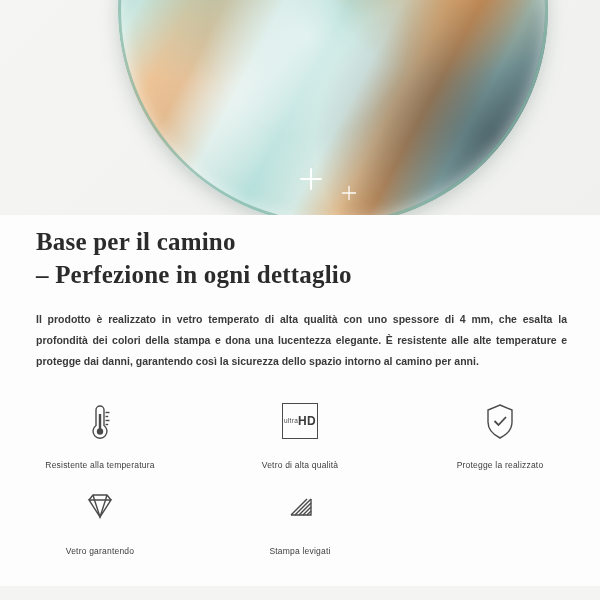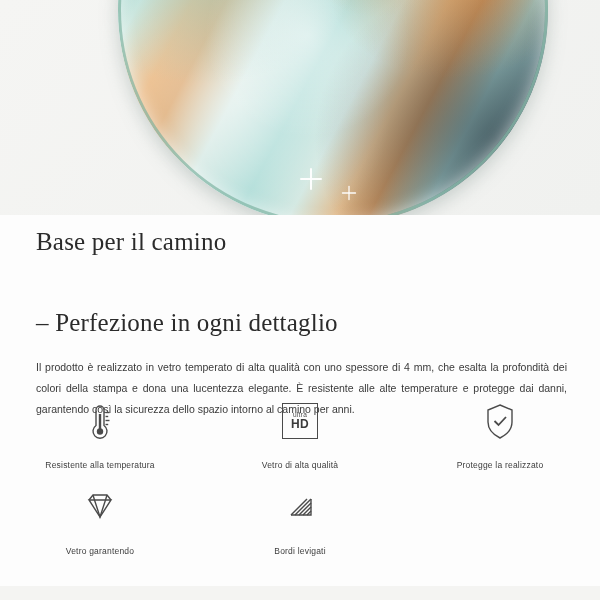--- a/index.html
+++ b/index.html
@@ -106,33 +106,34 @@
     top: 225px;
     left: 0;
     width: 600px;
   }
   .headline {
     margin: 0;
     padding: 0 36px;
     font-family: "Liberation Serif", serif;
     font-size: 25px;
     line-height: 33px;
-    font-weight: 400;
+    font-weight: 700;
     color: #2b2b2b;
     letter-spacing: 0.2px;
   }
-  .headline .line2 { display: block; margin-top: 48px; }
+  .headline .line2 { display: block; }
 
   .body-copy {
     margin: 18px 0 0 0;
     padding: 0 33px 0 36px;
     font-size: 10.5px;
     line-height: 21px;
     color: #3a3a3a;
     text-align: justify;
+    font-weight: bold;
   }
 
   
   .features {
     position: absolute;
     top: 398px;
     left: 0;
     width: 600px;
     display: grid;
     grid-template-columns: repeat(3, 1fr);
@@ -156,21 +157,21 @@
     color: #3c3c3c;
     text-align: center;
     letter-spacing: 0.2px;
   }
   .ico { display: block; }
   .ultrahd-box {
     width: 34px;
     height: 34px;
     border: 1.5px solid #4a4a4a;
     display: flex;
-    flex-direction: column;
+    flex-direction: row;
     align-items: center;
     justify-content: center;
     line-height: 1;
     text-align: center;
   }
   .ultrahd-box .u-top {
     font-size: 6.5px;
     color: #4a4a4a;
     letter-spacing: 0.3px;
   }
@@ -265,20 +266,20 @@
       <div class="feature-icon">
         <svg class="ico" width="40" height="40" viewBox="0 0 40 40" fill="none" stroke="#4a4a4a" stroke-width="1.4">
           <path d="M11 28 L27 12"></path>
           <path d="M15 28 L31 12"></path>
           <path d="M19 28 L31 16"></path>
           <path d="M23 28 L31 20"></path>
           <path d="M27 28 L31 24"></path>
           <path d="M11 28 H31 V12"></path>
         </svg>
       </div>
-      <div class="feature-label">Bordi levigati</div>
+      <div class="feature-label">Stampa levigati</div>
     </div>
 
 
   </div>
 
   <div class="bottom-strip"></div>
 </div>
 
 </body></html>

